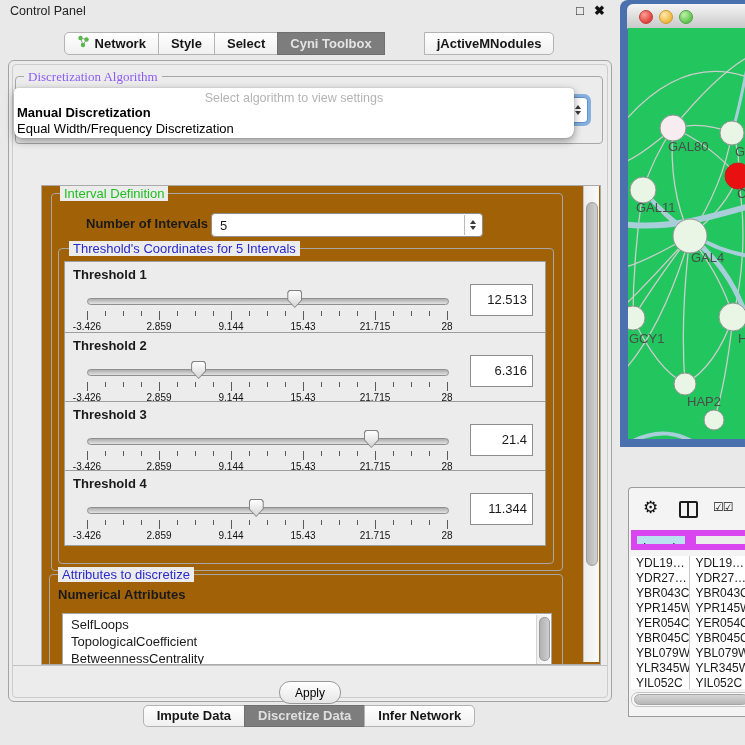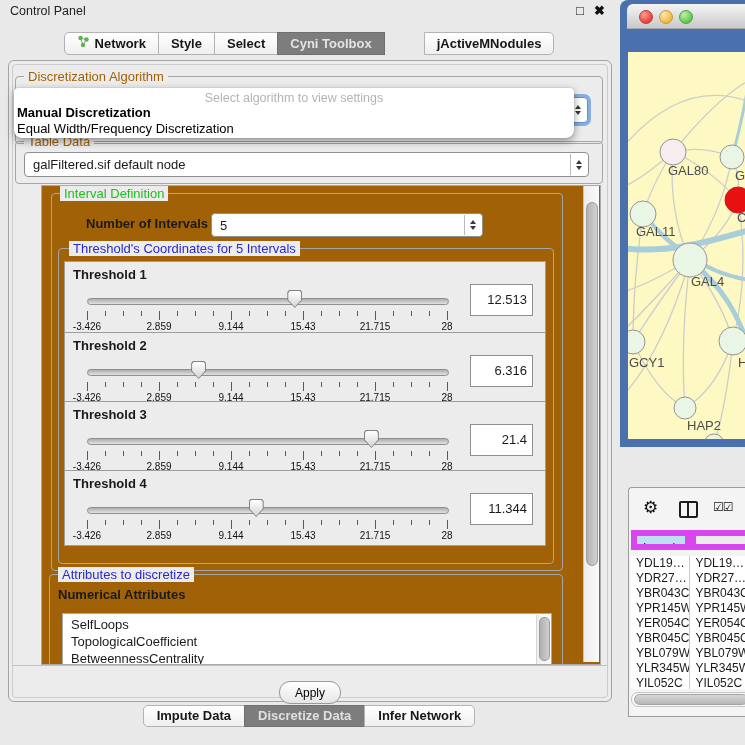--- a/index.html
+++ b/index.html
@@ -23,21 +23,21 @@
         background:linear-gradient(#ffffff,#f0f0f0);border:1px solid #b3b3b3;margin-left:-1px;color:#161616;}
   .btab:first-child{border-radius:5px 0 0 5px;margin-left:0;}
   .btab:last-child{border-radius:0 5px 5px 0;}
   .btab.active{background:#7d7d7d;color:#e0e0e0;border-color:#6f6f6f;}
   
   .main-panel{position:absolute;left:8px;top:60px;width:602px;height:640px;background:#ececec;
               border:1px solid #a3a3a3;border-radius:6px;}
   .inner-frame{position:absolute;inset:3px;border:1px solid #cccccc;border-radius:4px;pointer-events:none;}
   .group{position:absolute;border:1px solid #a6a6a6;border-radius:4px;}
   .gtitle{position:absolute;top:-8px;left:8px;background:#ececec;padding:0 4px;font-size:13px;white-space:nowrap;}
-  .gtitle.dark{color:#a16207;}
+  .gtitle.dark{color:#8b5cf6;font-family:Liberation Serif, serif;}
   .gtitle.green{color:#1fbf1f;}
   .gtitle.blue{color:#2929cc;}
   .combo{position:absolute;background:#ffffff;border:1px solid #8f8f8f;border-radius:4px;font-size:13px;}
   .combo .combo-text{position:absolute;left:8px;top:0;bottom:0;display:flex;align-items:center;}
   .spin{position:absolute;right:1px;top:1px;bottom:1px;width:16px;border-left:1px solid #bbb;
         display:flex;flex-direction:column;align-items:center;justify-content:center;gap:2px;}
   .spin::before{content:"";width:0;height:0;border-left:3.5px solid transparent;border-right:3.5px solid transparent;border-bottom:4.5px solid #3a3a3a;}
   .spin::after{content:"";width:0;height:0;border-left:3.5px solid transparent;border-right:3.5px solid transparent;border-top:4.5px solid #3a3a3a;}
   .g-alg{left:6px;top:15px;width:586px;height:66px;}
   .alg-combo{left:14px;top:36px;width:563px;height:24px;z-index:1;
@@ -92,21 +92,21 @@
   .apply{display:block;margin:15px auto 0;width:62px;height:23px;border-radius:11px;font-size:12px;
          background:linear-gradient(#ffffff,#e6e6e6);border:1px solid #999;font-family:inherit;}
   
   .net-frame{position:absolute;left:620px;top:0;width:125px;height:447px;background:#4a71ad;border-top-left-radius:8px;}
   .net-titlebar{position:absolute;left:7px;top:4px;right:0;height:24px;border-top-left-radius:6px;
                 background:linear-gradient(#f5f5f5,#c9c9c9);border-bottom:1px solid #a9a9a9;}
   .tl{position:absolute;top:6px;width:12px;height:12px;border-radius:50%;}
   .tl.red{left:12px;background:radial-gradient(circle at 35% 30%,#ff9d94,#e0443e 70%);border:1px solid #c23b36;}
   .tl.yellow{left:32px;background:radial-gradient(circle at 35% 30%,#ffe9b0,#f0b73e 70%);border:1px solid #cf9a2e;}
   .tl.green{left:52px;background:radial-gradient(circle at 35% 30%,#c0f0a6,#61c554 70%);border:1px solid #4da338;}
-  .net-canvas{position:absolute;left:8px;top:28px;right:0;bottom:8px;background:#fef9c3;overflow:hidden;margin-top:24px;}
+  .net-canvas{position:absolute;left:8px;top:28px;right:0;bottom:8px;background:#22c55e;overflow:hidden;}
   .tp-header{position:absolute;left:620px;top:447px;width:125px;height:40px;background:#e7e7e7;}
   .tp-header span{position:absolute;left:13px;top:13px;font-size:12.5px;color:#111;}
   .tp-box{position:absolute;left:628px;top:487px;width:130px;height:228px;background:#f4f4f4;
           border:1px solid #9b9b9b;border-right:none;border-top-left-radius:4px;}
   .tp-gear{position:absolute;left:14px;top:9px;font-size:17px;color:#111;}
   .tp-col{position:absolute;left:50px;top:13px;width:15px;height:13px;border:2px solid #1c1c1c;border-radius:2px;}
   .tp-col::after{content:"";position:absolute;left:5.5px;top:0;bottom:0;width:2px;background:#1c1c1c;}
   .tp-checks{position:absolute;left:84px;top:12px;font-size:12px;letter-spacing:-1px;color:#111;}
   .tp-table{position:absolute;left:2px;top:42px;right:0;}
   .tp-headrow{display:flex;height:26px;}
@@ -171,27 +171,20 @@
       <span class="spin"></span>
     </div>
     <div class="popup">
       <div class="p-prompt">Select algorithm to view settings</div>
       <div id="popup-items">
           <div class="p-item bold">Manual Discretization</div>
           <div class="p-item">Equal Width/Frequency Discretization</div>
         </div>
     </div>
 
-    <div class="group g-td">
-      <span class="gtitle dark">Table Data</span>
-      <div class="combo td-combo">
-        <span class="combo-text">galFiltered.sif default node</span>
-        <span class="spin"></span>
-      </div>
-    </div>
 
     <div class="content">
       <div class="group g-interval">
         <span class="gtitle green">Interval Definition</span>
         <span class="noi-label">Number of Intervals</span>
         <div class="combo noi-combo">
           <span class="combo-text">5</span>
           <span class="spin"></span>
         </div>
         <div class="group g-thresh">

